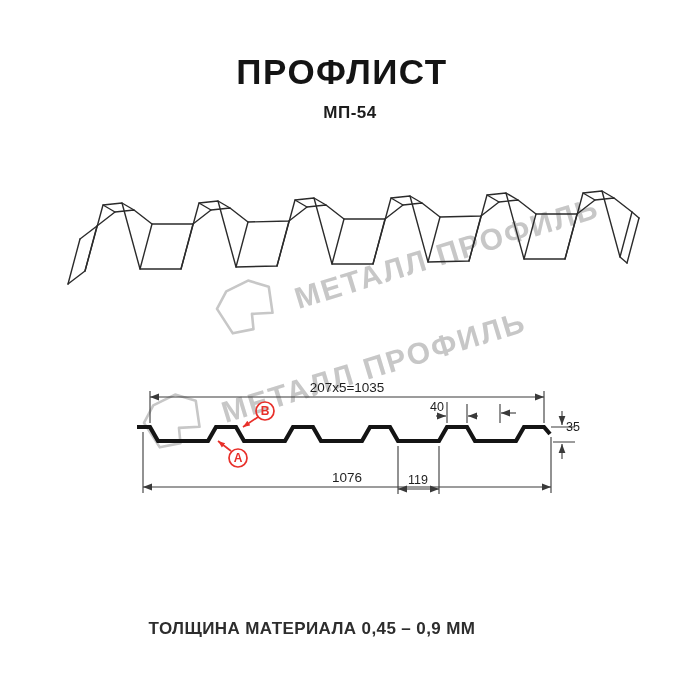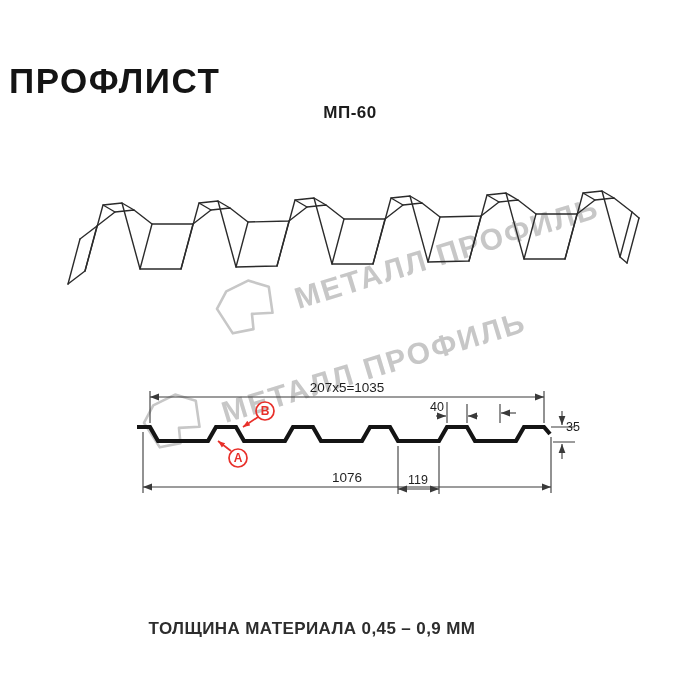--- a/index.html
+++ b/index.html
@@ -1,22 +1,22 @@
 <!DOCTYPE html>
 <html><head>
 <meta charset="utf-8">
 <style>
   html,body { margin:0; padding:0; background:#ffffff; }
   .stage {
     position:relative; width:700px; height:700px; background:#ffffff;
     font-family:"Liberation Sans", sans-serif; overflow:hidden;
   }
   .title {
-    position:absolute; top:52px; left:0; width:684px; 
-    font-size:35px; font-weight:800; letter-spacing:1.5px; color:#141414; margin:9px;
+    position:absolute; top:52px; left:0; width:684px; text-align:center;
+    font-size:35px; font-weight:800; letter-spacing:1.5px; color:#141414; margin:0;
   }
   .subtitle {
     position:absolute; top:103px; left:0; width:700px; text-align:center;
     font-size:17px; font-weight:700; letter-spacing:0.5px; color:#1c1c1c;
   }
   .thickness {
     position:absolute; top:619px; left:0; width:624px; text-align:center;
     font-size:17px; font-weight:600; letter-spacing:0.4px; color:#2d2d2d;
   }
   svg.drawing { position:absolute; top:0; left:0; }
@@ -30,21 +30,21 @@
   .red-ann { fill:none; stroke-width:1.7; }
   .red-letter { font-size:12px; font-weight:700; text-anchor:middle; }
   .logo-path { fill:none; stroke-width:2.6; stroke-linejoin:round; }
 </style>
 </head>
 <body>
 
 <div class="stage">
 
   <h1 class="title">ПРОФЛИСТ</h1>
-  <div class="subtitle">МП-60</div>
+  <div class="subtitle">МП-54</div>
 
   <svg class="drawing" width="700" height="700" viewBox="0 0 700 700" xmlns="http://www.w3.org/2000/svg">
     <defs>
       <marker id="ma" markerWidth="10" markerHeight="8" refX="9" refY="4" orient="auto-start-reverse" markerUnits="userSpaceOnUse">
         <path d="M0,0.6 L9,4 L0,7.4 Z" fill="#3a3a3a"></path>
       </marker>
       <marker id="mr" markerWidth="8" markerHeight="7" refX="7" refY="3.5" orient="auto" markerUnits="userSpaceOnUse">
         <path d="M0,0.8 L7,3.5 L0,6.2 Z" fill="#e8302a"></path>
       </marker>
     </defs>

